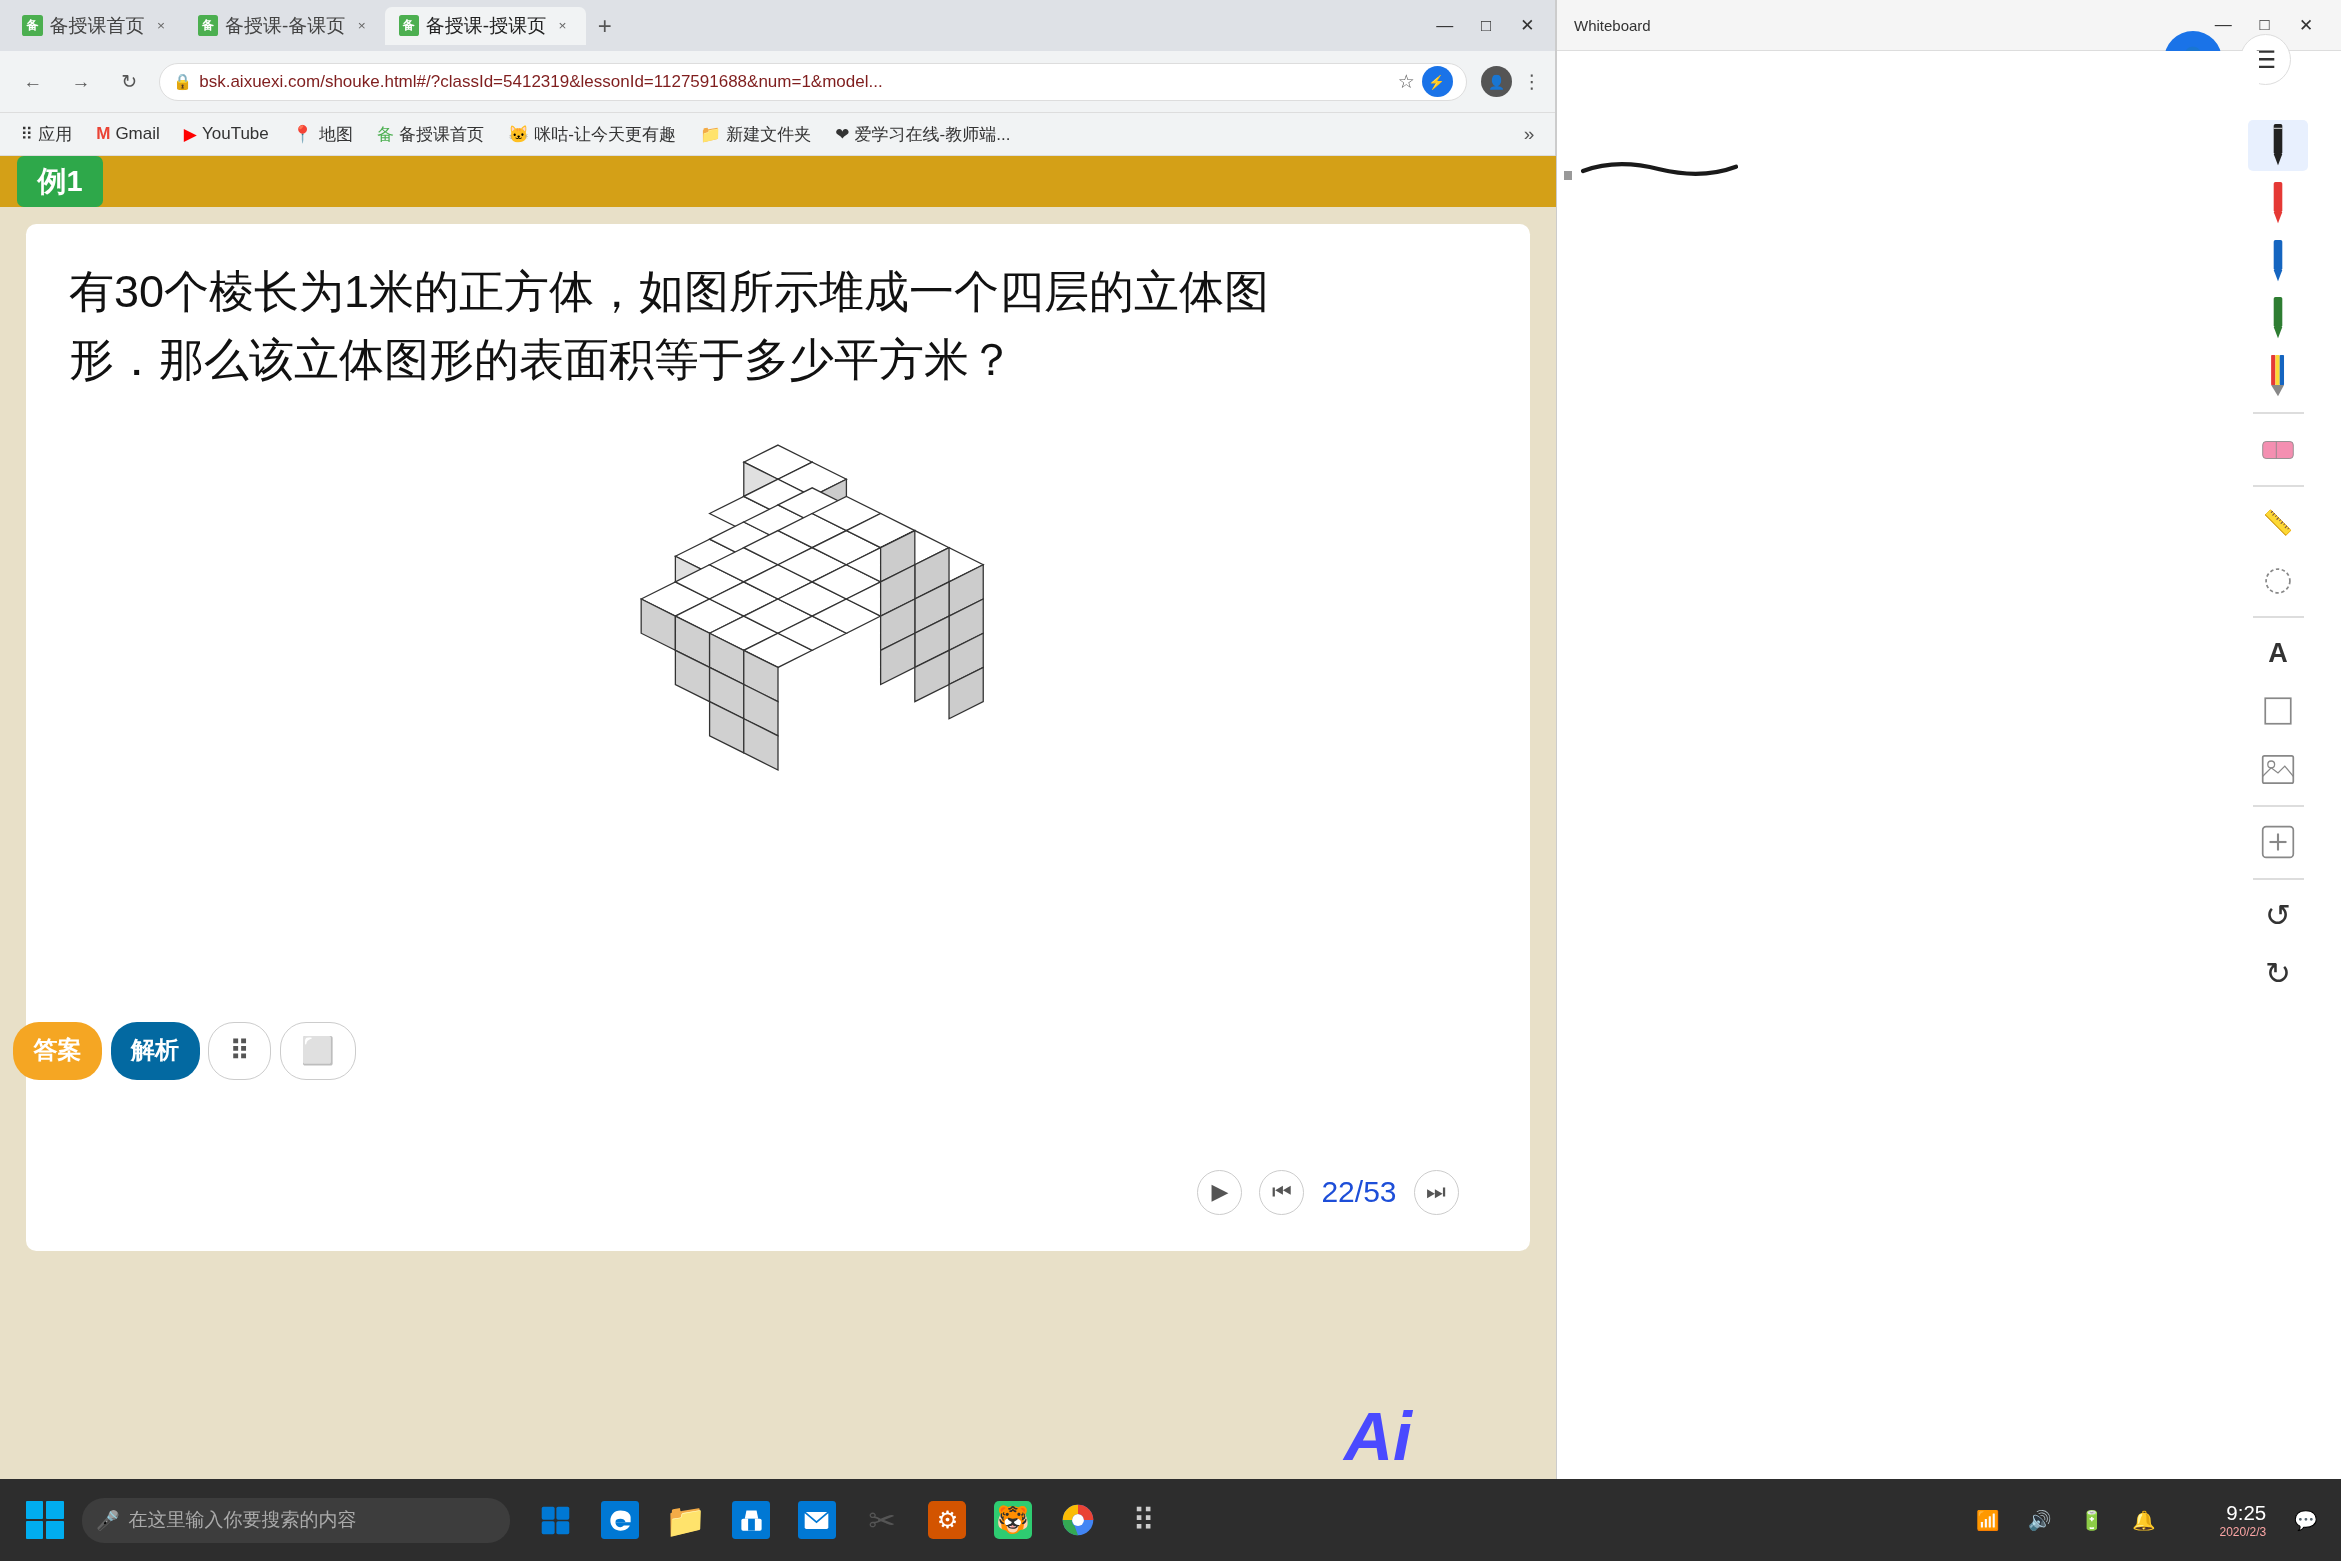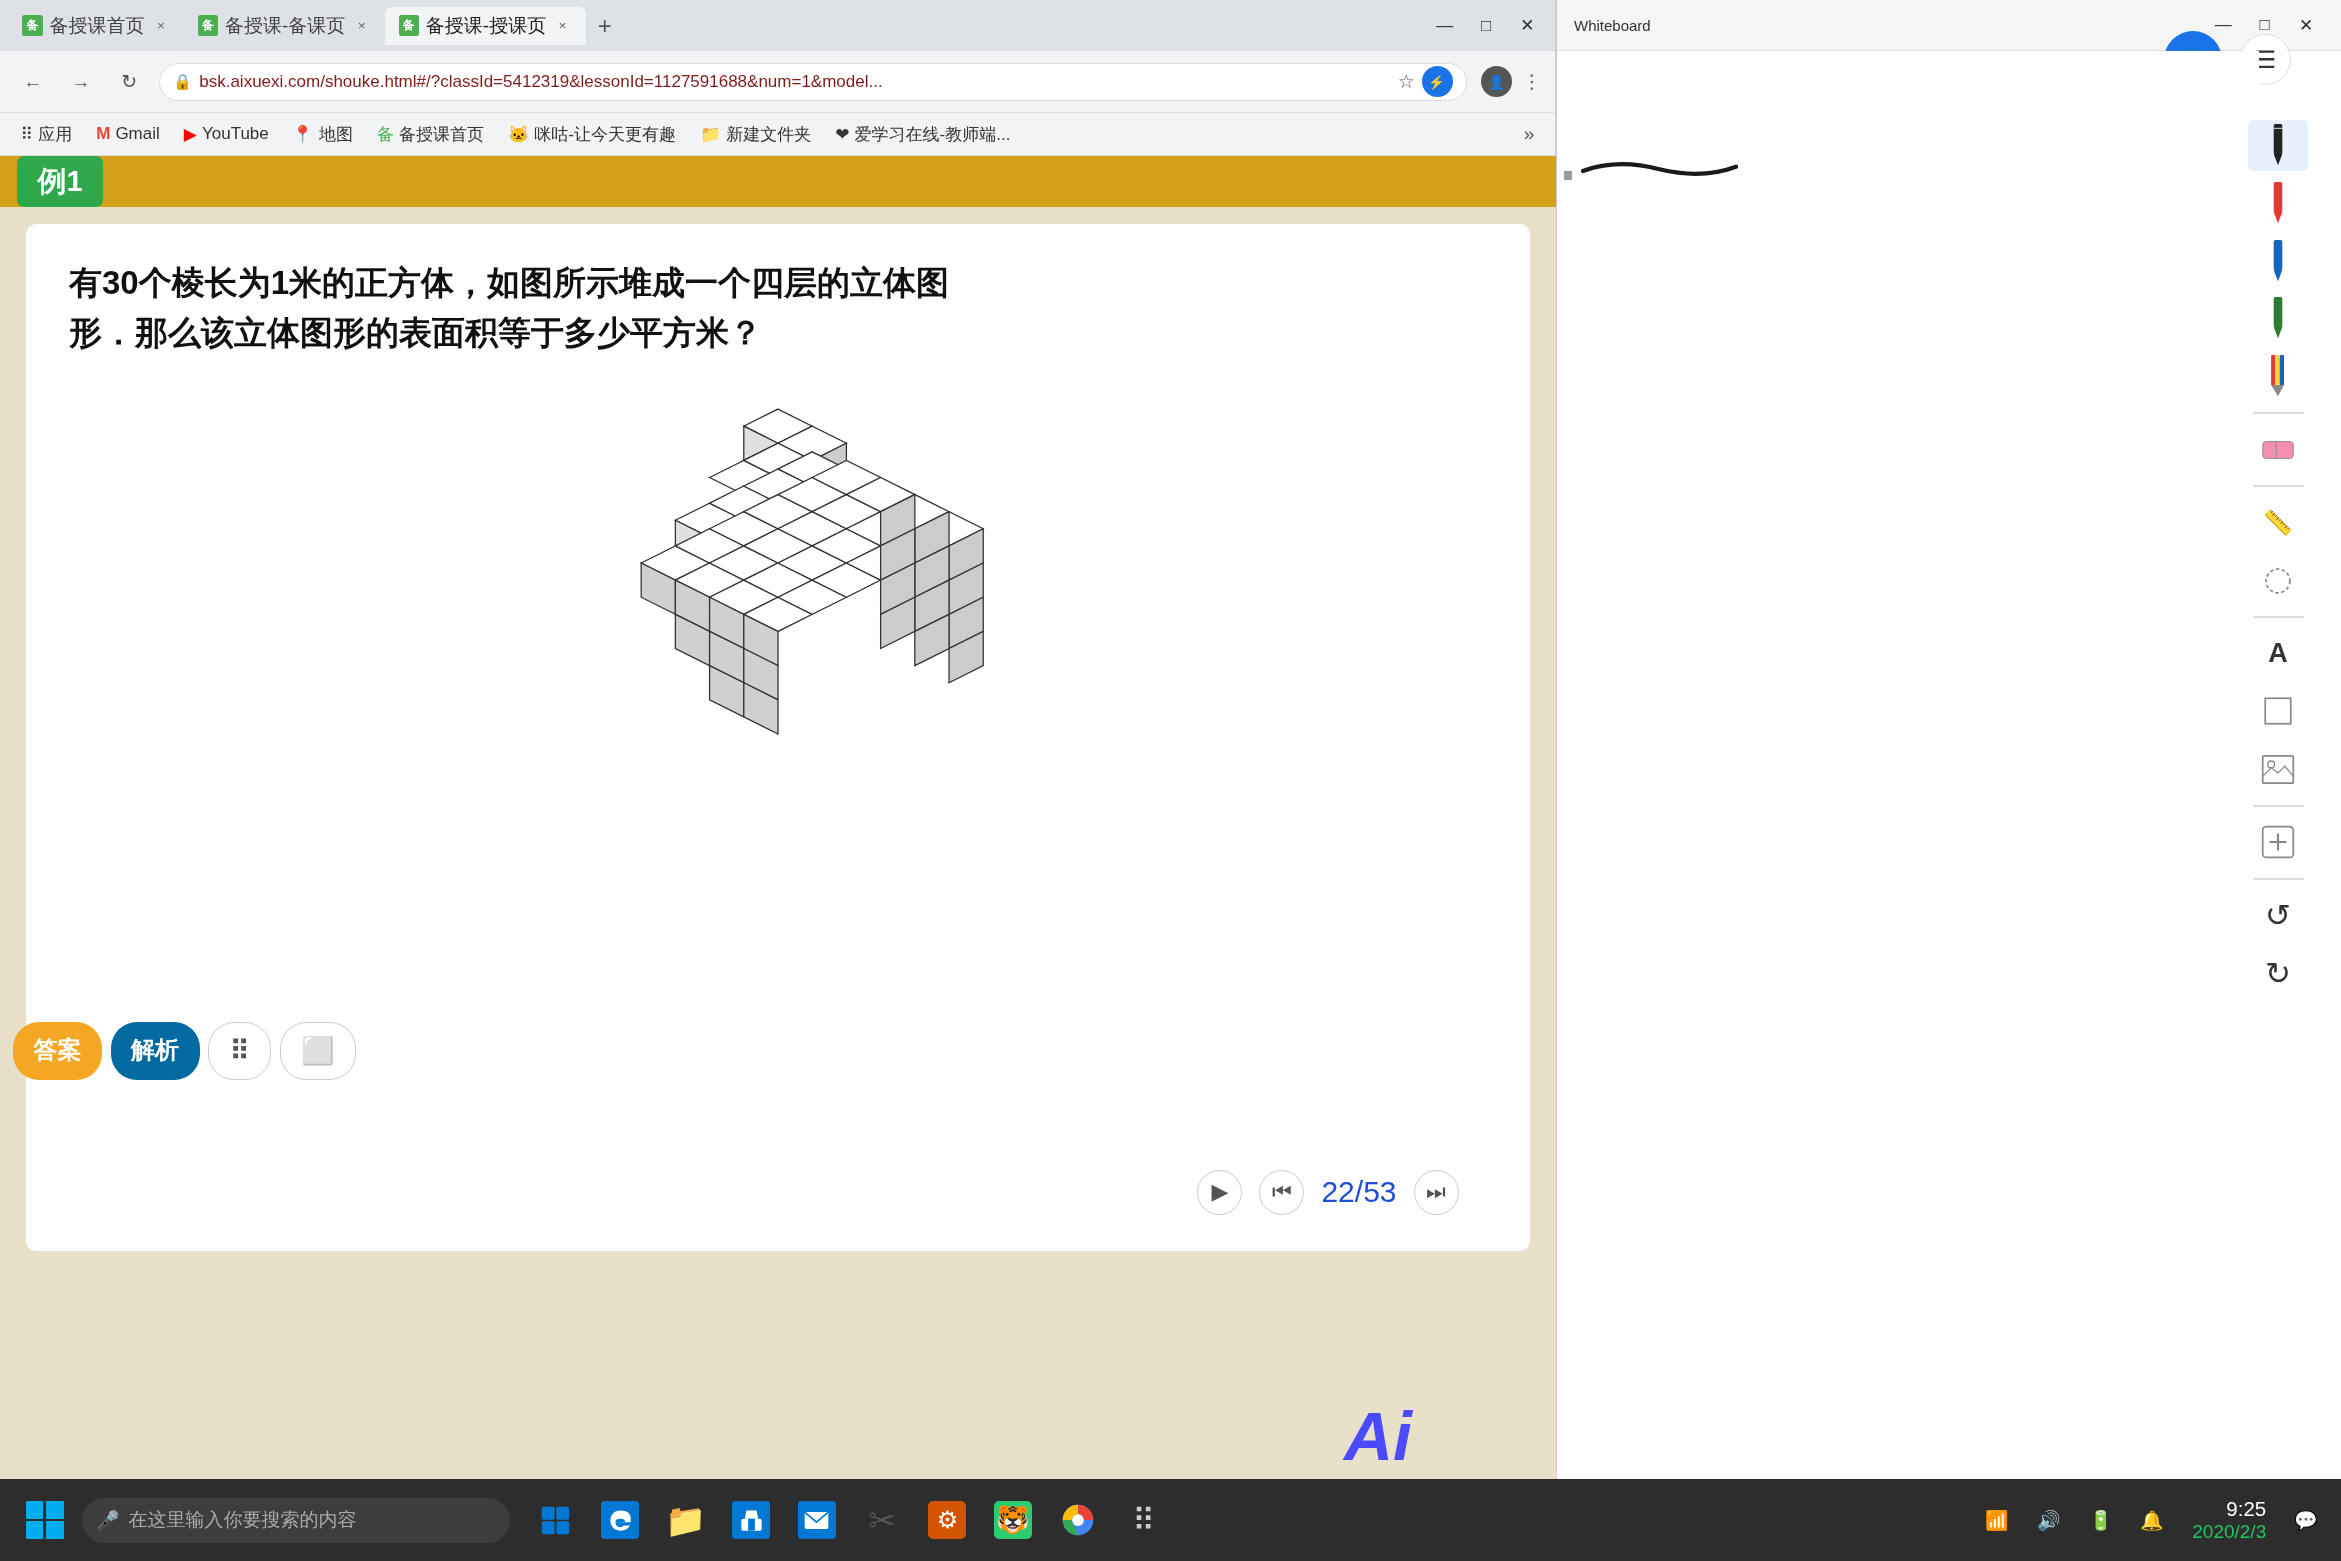--- a/index.html
+++ b/index.html
@@ -166,22 +166,22 @@
     
     .question-card {
       margin: 17px 26px;
       background: white;
       border-radius: 10.3px;
       padding: 34px 43px;
       min-height: 1027px;
       position: relative;
     }
     .question-text {
-      font-size: 33px;
-      font-weight: bold;
+      font-size: 45px;
+      font-weight: normal;
       line-height: 1.5;
       color: #111;
       margin-bottom: 26px;
     }
 
     
     .action-buttons {
       position: absolute;
       left: -13px;
       bottom: 171px;
@@ -389,21 +389,21 @@
       color: #ccc;
       cursor: pointer;
     }
     .sys-time {
       text-align: right;
       color: white;
       cursor: pointer;
       padding: 3.4px 10.3px;
     }
     .sys-time .time { font-size: 20.5px; font-weight: normal; }
-    .sys-time .date { font-size: 19px; color: #22c55e; }
+    .sys-time .date { font-size: 12px; color: #fca5a5; margin-left: 36px; }
 
     
     .cube-svg-container {
       display: flex;
       justify-content: center;
       align-items: center;
       margin: 17px 0;
     }
 
     

